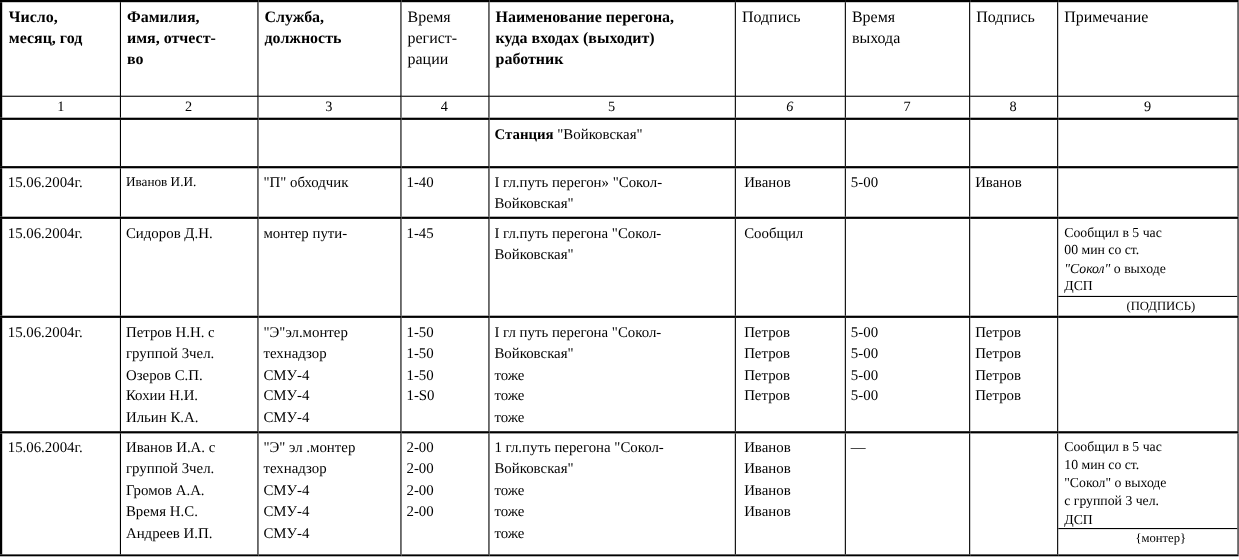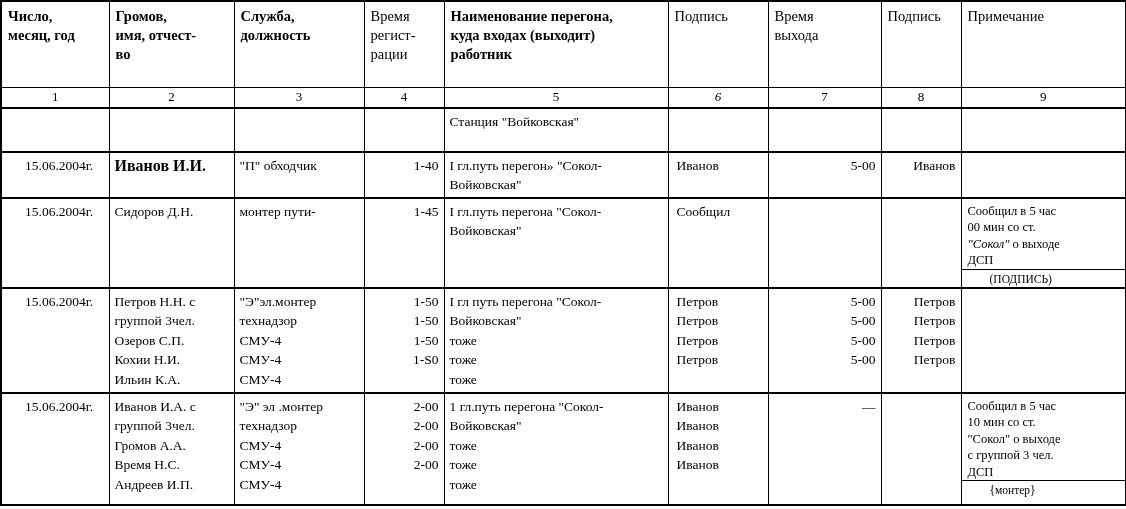--- a/index.html
+++ b/index.html
@@ -45,35 +45,35 @@
     line-height: 16px;
     padding: 1px 0 2px 0;
   }
   thead tr.nums td.it { font-style: italic; }
   tbody td {
     font-size: 13.5px;
     line-height: 19.5px;
     padding: 3px 5px 2px 5px;
   }
   tbody td .ln { white-space: nowrap; }
-  .station-label { font-weight: normal; }
-  td.c-date { padding-left: 23px; white-space: nowrap; }
-  td.c-names .bold { font-weight: bold; font-size: 16px; }
-  td.c-reg, td.c-exit, td.c-sign2 { text-align: right; }
+  .station-label { font-weight: bold; }
+  td.c-date { padding-left: 5px; white-space: nowrap; }
+  td.c-names .bold { font-weight: normal; font-size: 12px; }
+  td.c-reg, td.c-exit, td.c-sign2 { text-align: left; }
   td.c-sign1 { padding-left: 8px; }
   td.c-note {
     font-size: 12.5px;
     line-height: 16.5px;
     padding: 4px 4px 0 6px;
     position: relative;
   }
   .sig-line {
     border-top: 1px solid #000;
     margin: 0 -4px 0 -6px;
-    text-align: left;
+    text-align: center;
     font-size: 11.5px;
     line-height: 15px;
     padding: 2px 4px 0 28px;
     white-space: nowrap;
   }
   .seg-i { font-style: italic; }
 </style>
 </head>
 <body>
 
@@ -87,21 +87,21 @@
         <col style="width:224px">
         <col style="width:100px">
       <col style="width:113px">
         <col style="width:80px">
         <col style="width:165px">
     </colgroup>
     <thead>
       <tr class="hdr" id="header-row" style="height:86px">
           <th class="b l">Число,
 месяц, год</th>
-          <th class="b l">Громов,
+          <th class="b l">Фамилия,
 имя, отчест-
 во</th>
           <th class="b l">Служба,
 должность</th>
           <th>Время
 регист-
 рации</th>
           <th class="b l">Наименование перегона,
 куда входах (выходит)
 работник</th>

